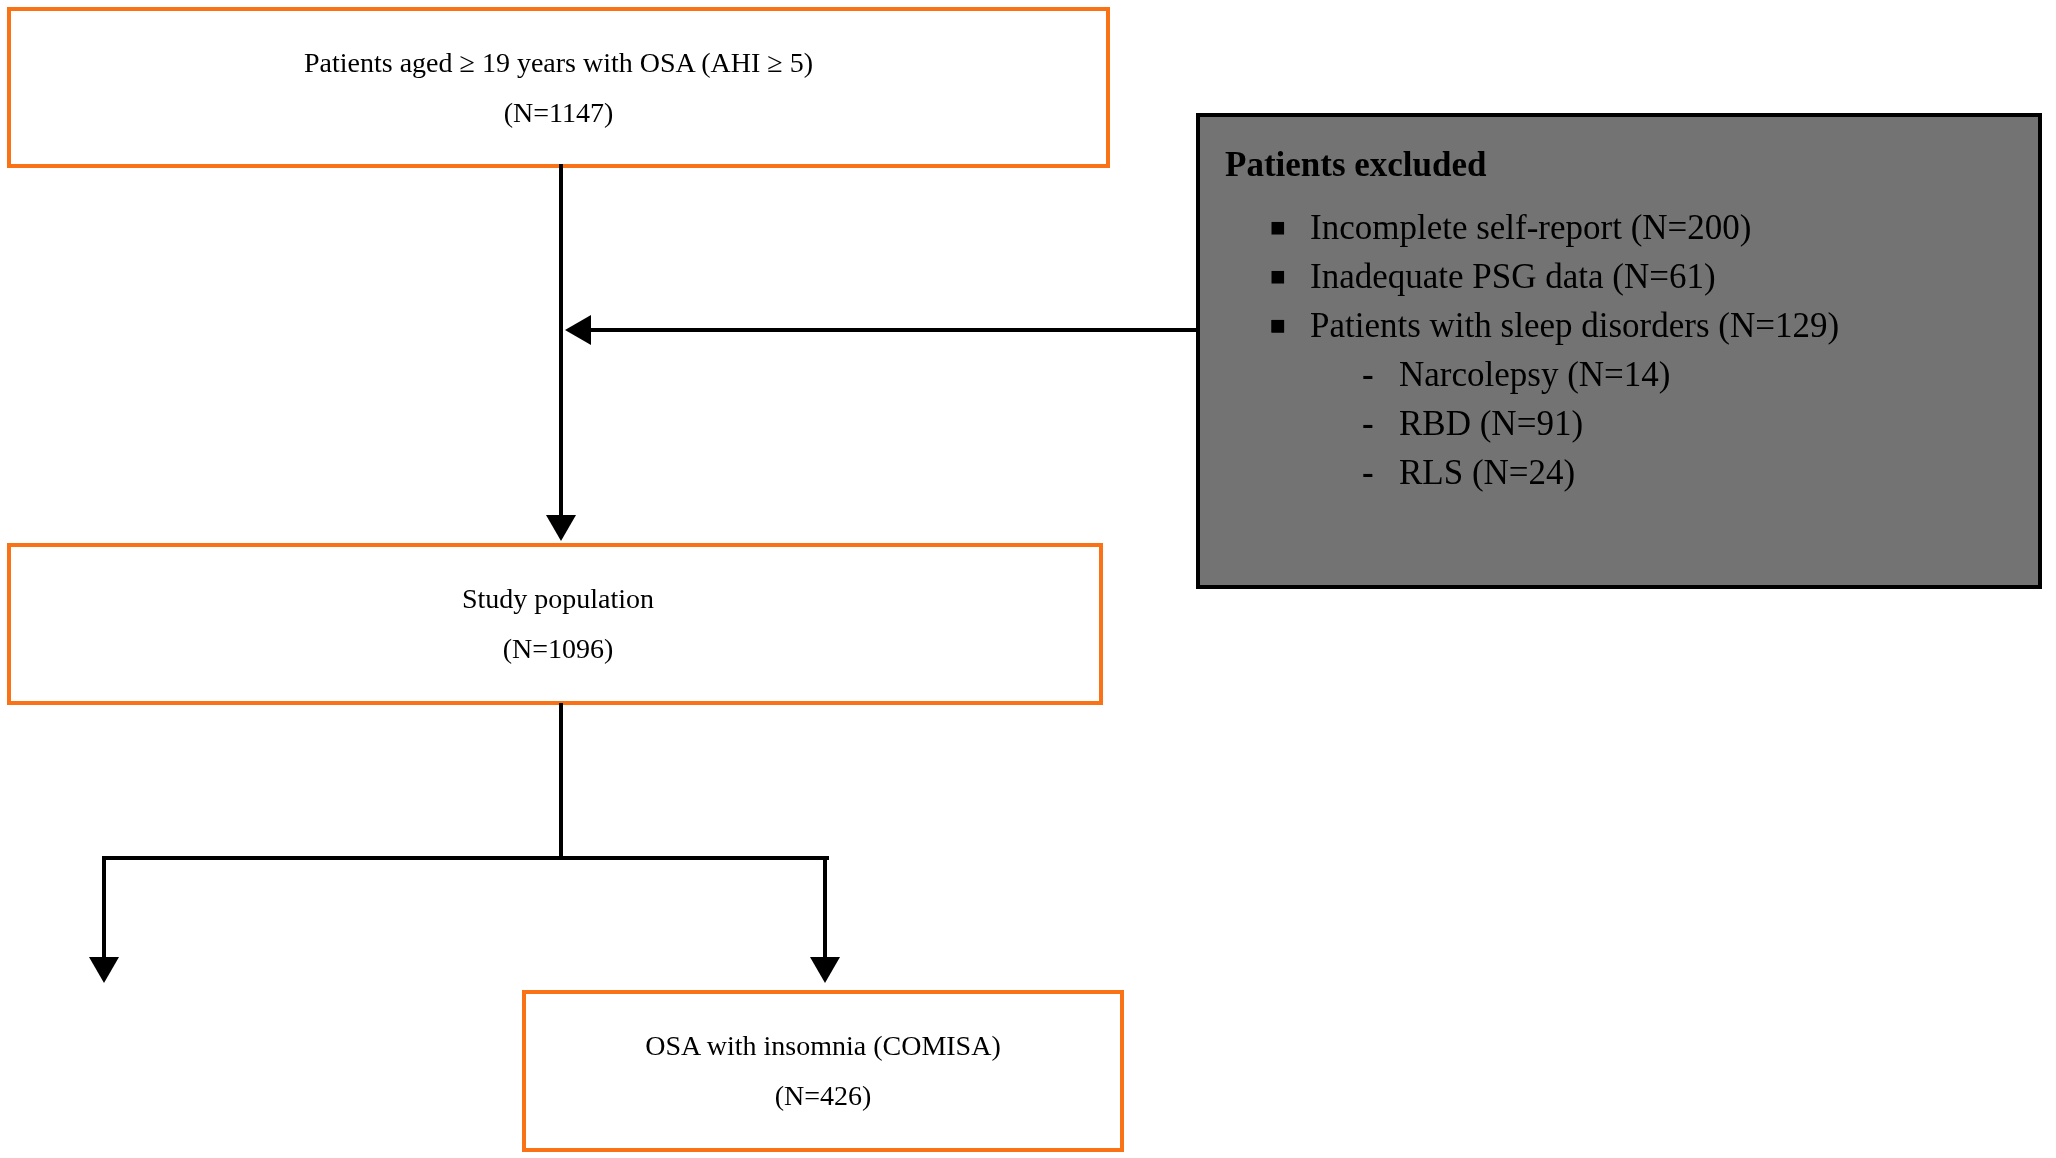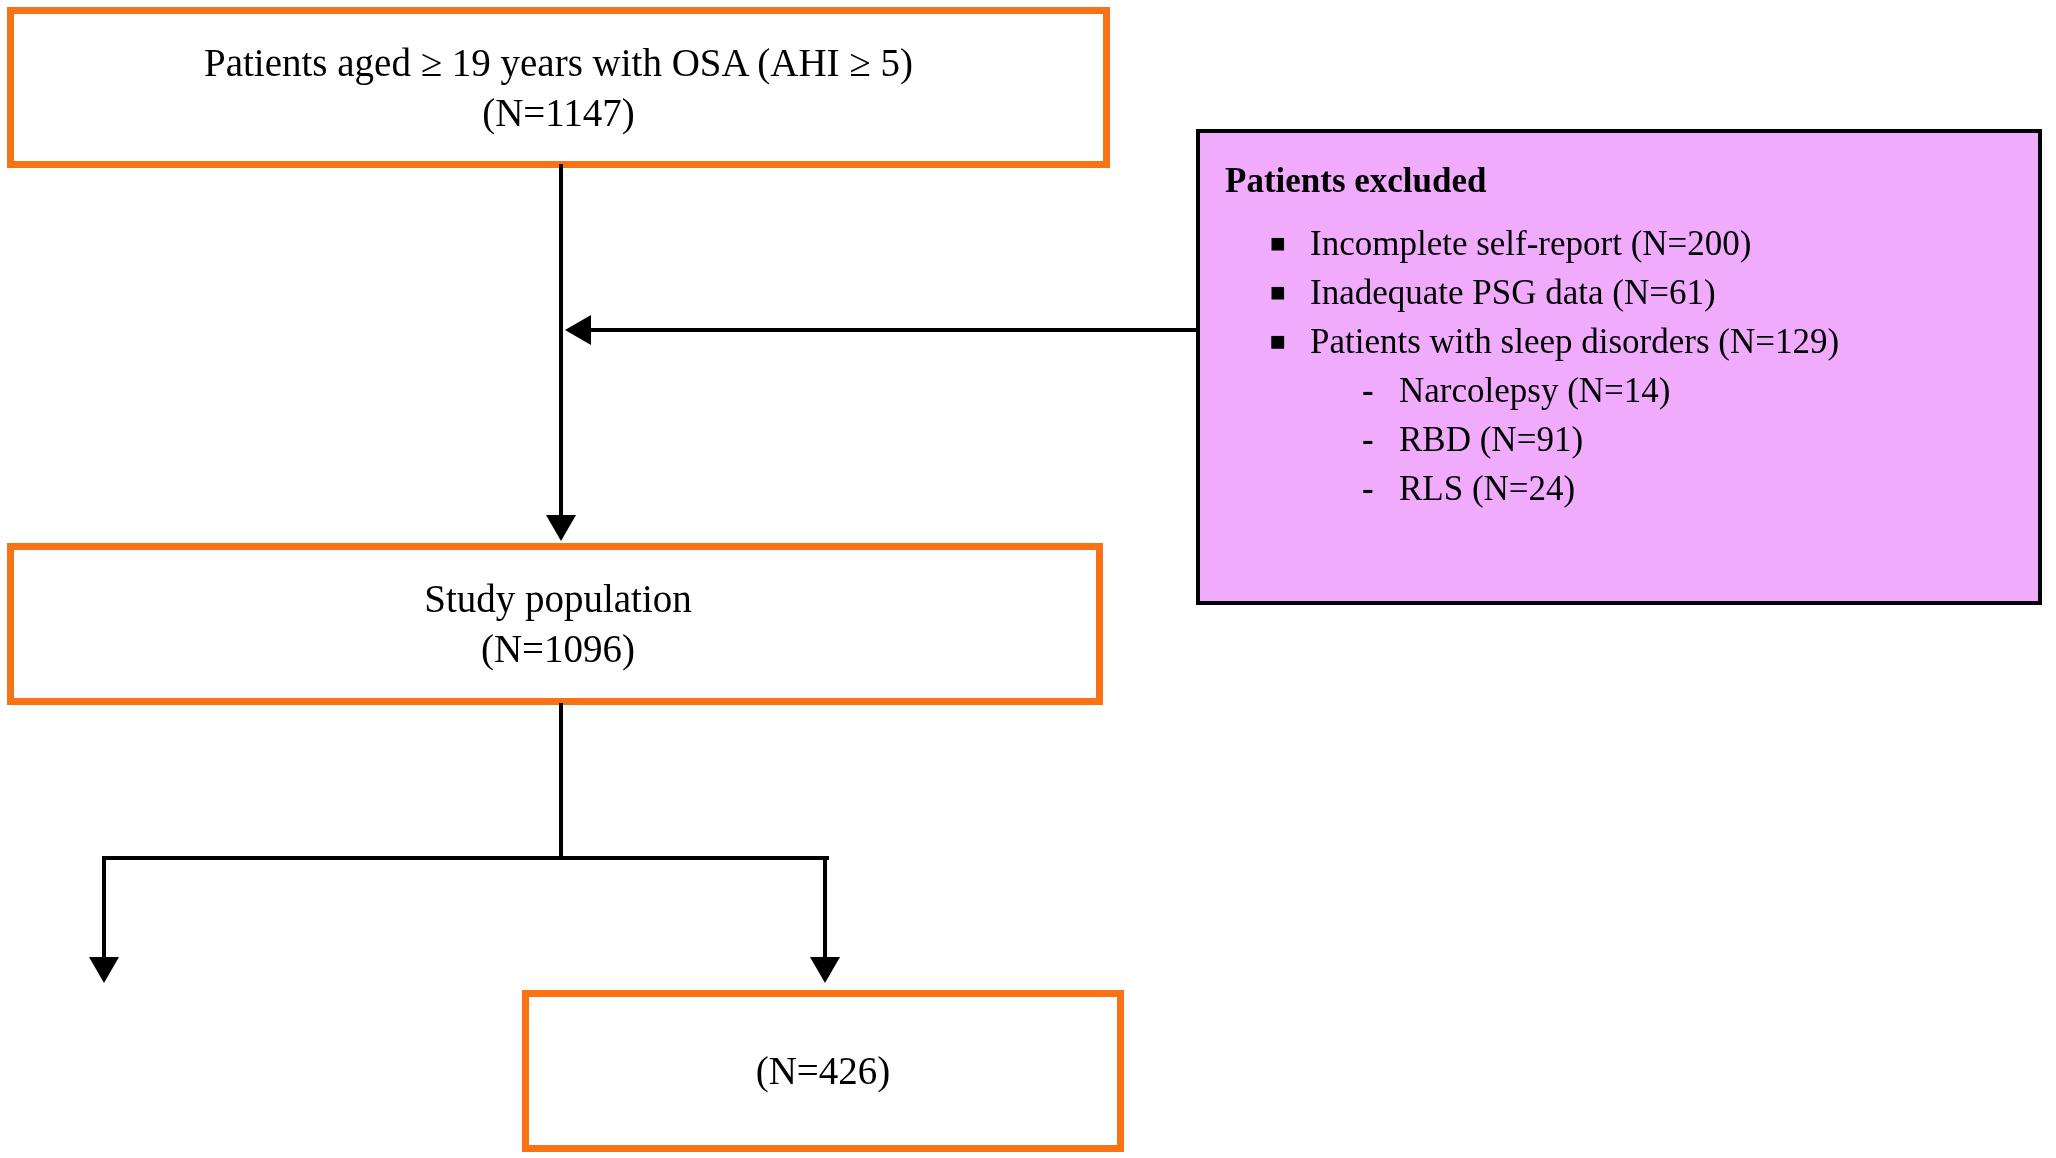--- a/index.html
+++ b/index.html
@@ -13,43 +13,42 @@
     height: 1158px;
     background: #ffffff;
     font-family: "Liberation Serif", "DejaVu Serif", serif;
     color: #000000;
     overflow: hidden;
   }
   
   .fbox {
     position: absolute;
     box-sizing: border-box;
-    border: 7px solid #f97316;
+    border: 4px solid #f97316;
     background: #ffffff;
     display: flex;
     flex-direction: column;
     align-items: center;
     justify-content: center;
     text-align: center;
-    font-size: 39px;
+    font-size: 28px;
     line-height: 50px;
   }
   .box-eligible  { left: 7px;    top: 7px;   width: 1103px; height: 161px; }
   .box-study     { left: 7px;    top: 543px; width: 1096px; height: 162px; padding-left: 6px; }
   .box-osa-only  { left: 10px;   top: 990px; width: 213px;  height: 162px; }
   .box-comisa    { left: 522px;  top: 990px; width: 602px;  height: 162px; }
   .box-excluded  {
     position: absolute;
     box-sizing: border-box;
     border: 4px solid #000000;
-    background: #f0abfc;
+    background: #737373;
     left: 1196px; top: 113px; width: 846px; height: 476px;
     font-size: 35px;
     line-height: 49px;
-    margin-top: 16px;
   }
   .ex-title {
     font-weight: bold;
     margin-top: 23px;
     padding-left: 25px;
     line-height: 50px;
   }
   .ex-list { margin-top: 13px; }
   .ex-item {
     position: relative;
@@ -145,20 +144,21 @@
     </div>
   </div>
 
   <div class="fbox box-study">
     <div>Study population</div>
     <div>(N=1096)</div>
   </div>
 
 
   <div class="fbox box-comisa">
+    <div>OSA with insomnia (COMISA)</div>
     <div>(N=426)</div>
   </div>
 
   <div class="line v-line-top"></div>
   <div class="ah ah-down ah-study"></div>
 
   <div class="line h-line-excl"></div>
   <div class="ah ah-left ah-excl"></div>
 
   <div class="line v-line-mid"></div>

